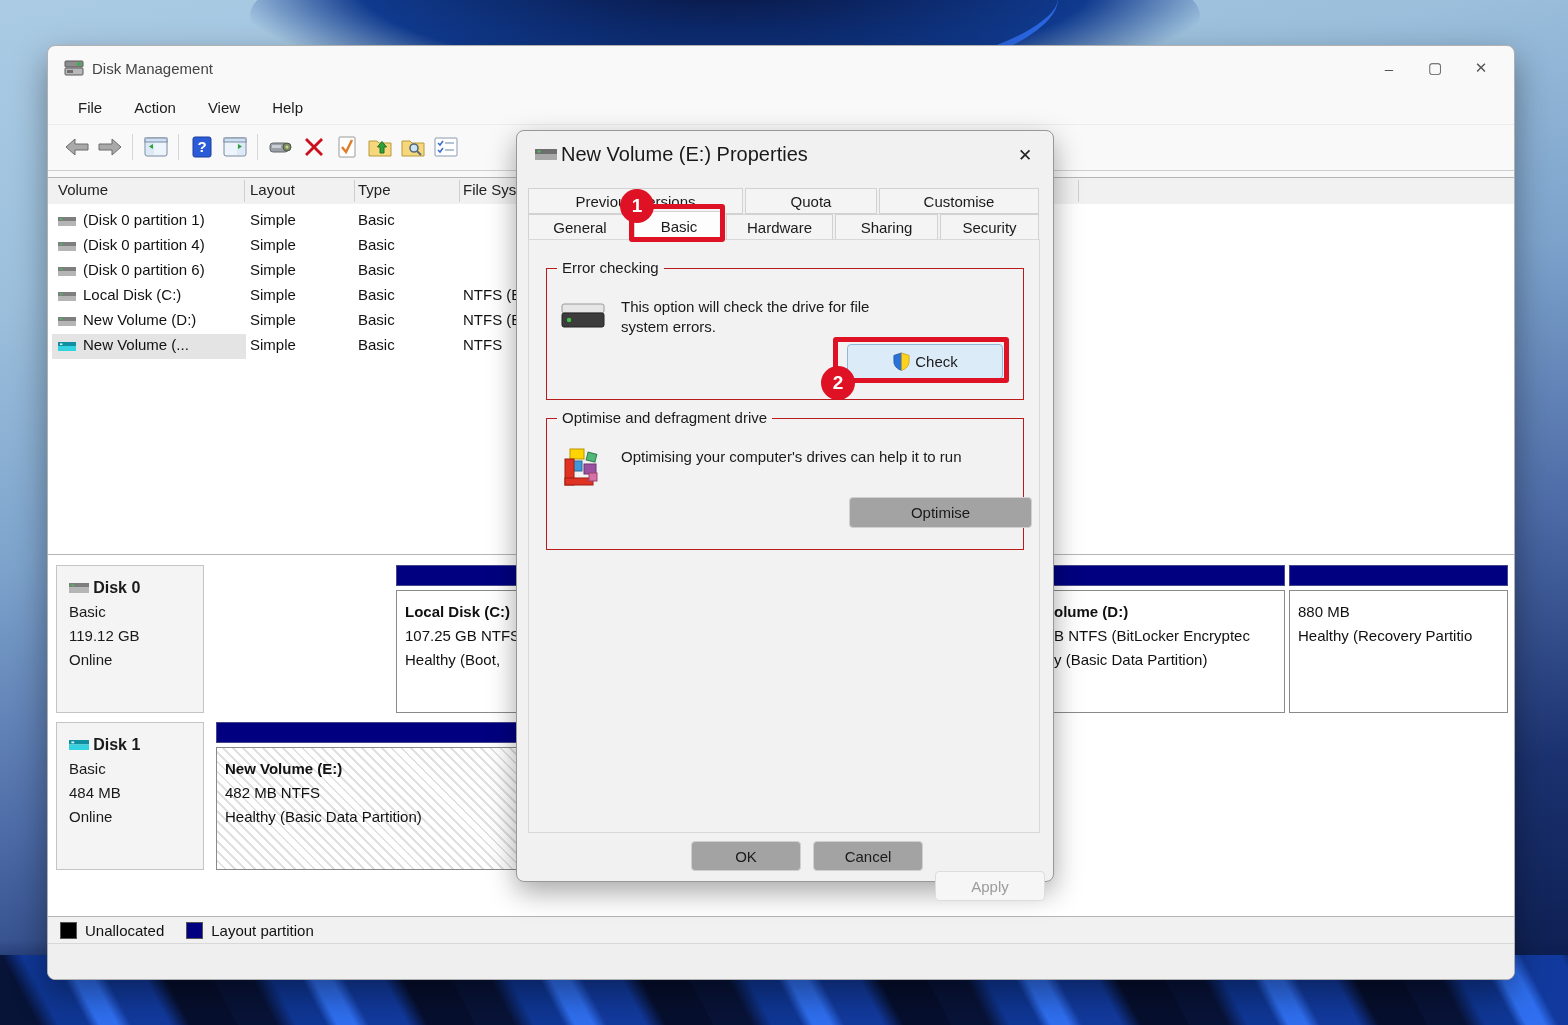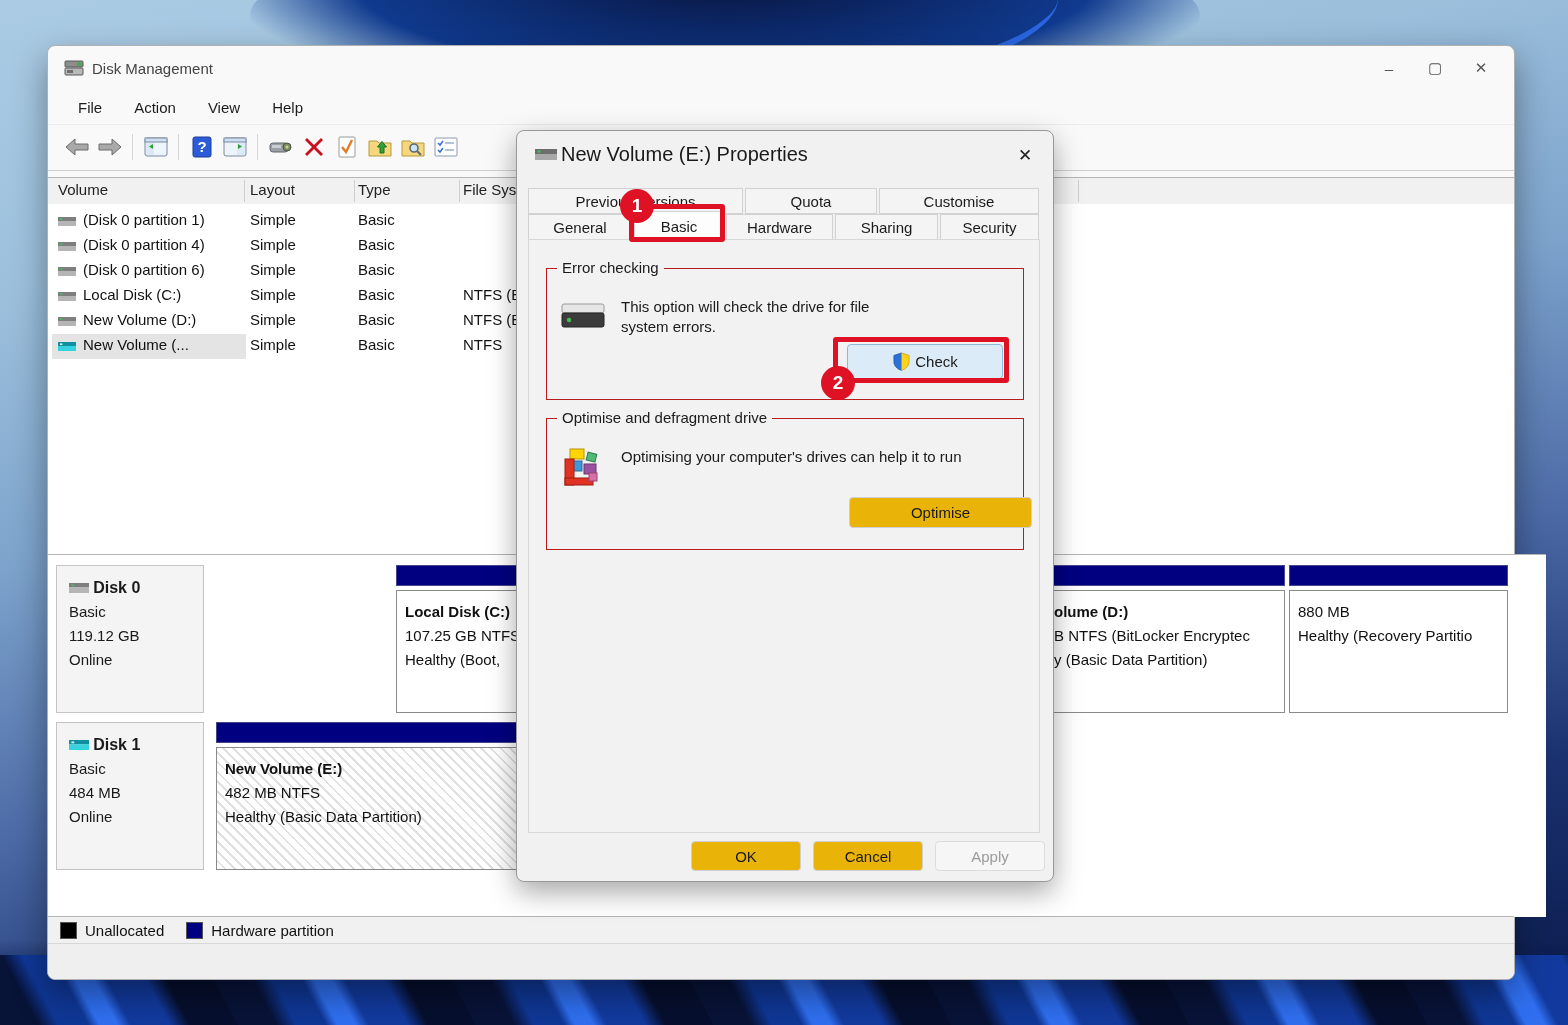--- a/index.html
+++ b/index.html
@@ -40,21 +40,21 @@
              border-top:1px solid #b5b5b5;border-bottom:1px solid #b5b5b5;font-size:15px;color:#222;}
   .vt-header .hsep{position:absolute;top:2px;bottom:2px;width:1px;background:#cfcfcf;}
   .vt-col{position:absolute;top:3px;white-space:nowrap;}
   .vt-list{left:0;top:158px;width:1466px;height:350px;background:#ffffff;overflow:hidden;}
   .vt-row{position:absolute;left:0;width:1466px;height:25px;font-size:15px;color:#111;}
   .vt-cell{position:absolute;top:2px;white-space:nowrap;}
   .row-hl{position:absolute;left:4px;top:0;width:194px;height:25px;background:#e4e4e4;}
   .vol-ic{display:inline-block;vertical-align:-1px;margin-right:7px;}
 
   
-  .graph{left:0;top:508px;width:1466px;height:362px;background:#ffffff;border-top:1px solid #b5b5b5;overflow:hidden;padding-left:32px;}
+  .graph{left:0;top:508px;width:1466px;height:362px;background:#ffffff;border-top:1px solid #b5b5b5;overflow:hidden;}
   .dinfo{position:absolute;left:8px;width:148px;height:148px;background:#f4f4f4;border:1px solid #c4c4c4;
          font-size:15px;color:#1a1a1a;padding:10px 0 0 12px;box-sizing:border-box;line-height:24px;}
   .dname{font-weight:bold;font-size:16px;}
   .pblock{position:absolute;height:148px;}
   .pbar{height:21px;background:#000080;border:1px solid #46468c;box-sizing:border-box;}
   .pbody{position:absolute;top:25px;left:0;right:0;bottom:0;background:#fff;border:1px solid #8a8a8a;
          padding:9px 0 0 8px;font-size:15px;line-height:24px;overflow:hidden;white-space:nowrap;color:#111;}
   .pbody.hatch{background:repeating-linear-gradient(45deg,#ffffff 0 5px,#e0e0e0 5px 7px);}
   .ptitle{font-weight:bold;}
 
@@ -72,21 +72,21 @@
   .dlg-title{margin-left:10px;font-size:20px;color:#1a1a1a;}
   .dlg-close{position:absolute;right:16px;top:12px;width:24px;height:24px;display:flex;align-items:center;
              justify-content:center;font-size:17px;color:#222;}
   .tab{position:absolute;height:26px;background:#f4f4f4;border:1px solid #d2d2d2;box-sizing:border-box;
        display:flex;align-items:center;justify-content:center;font-size:15px;color:#1a1a1a;}
   .tab.sel{background:#fdfdfd;border-bottom-color:#fdfdfd;z-index:2;}
   .tab-frame{left:11px;top:108px;width:512px;height:594px;border:1px solid #d8d8d8;background:#f2f2f2;box-sizing:border-box;}
   .group{position:absolute;border:1px solid #b91c1c;background:#f2f2f2;}
   .group-label{position:absolute;top:-10px;left:10px;background:#f2f2f2;padding:0 5px;font-size:15px;color:#1a1a1a;white-space:nowrap;}
   .desc{position:absolute;font-size:15px;line-height:20px;color:#1a1a1a;}
-  .btn{position:absolute;background:#eab308;border:1px solid #d0d0d0;border-radius:4px;font-size:15px;
+  .btn{position:absolute;background:#a3a3a3;border:1px solid #d0d0d0;border-radius:4px;font-size:15px;
        color:#1a1a1a;display:flex;align-items:center;justify-content:center;box-sizing:border-box;}
   .btn.blue{background:#dcebf8;border-color:#8fb8dc;}
   .btn.disabled{color:#9b9b9b;background:#f6f6f6;border-color:#dcdcdc;}
 
   
   .ann-rect{border:5px solid #de1125;border-radius:3px;z-index:40;box-sizing:border-box;}
   .ann-dot{width:34px;height:34px;border-radius:50%;background:#de1125;color:#fff;font-weight:bold;
            font-size:19px;display:flex;align-items:center;justify-content:center;z-index:41;}
 </style>
 </head>
@@ -335,21 +335,21 @@
           <div>482 MB NTFS</div>
           <div>Healthy (Basic Data Partition)</div>
         </div>
       </div>
     </div>
 
     <div class="abs legend">
       <span class="swatch" style="margin-left:12px;background:#000"></span>
       <span style="margin-left:8px">Unallocated</span>
       <span class="swatch" style="margin-left:22px;background:#000080"></span>
-      <span style="margin-left:8px">Hardware partition</span>
+      <span style="margin-left:8px">Layout partition</span>
     </div>
     <div class="abs footer"></div>
   </div>
 
   <div class="abs dlg">
 
     <div class="abs dlg-titlebar">
       <svg class="abs" style="left:18px;top:18px" width="22" height="11" viewBox="0 0 22 11">
         <rect x="0" y="0" width="22" height="5" fill="#6e6e6e"></rect>
           <rect x="0" y="5" width="22" height="6" fill="#a8a8a8"></rect>
@@ -409,21 +409,21 @@
         <span>Optimise</span>
       </div>
     </div>
 
     <div class="btn" style="left:174px;top:710px;width:110px;height:30px">
       <span>OK</span>
     </div>
     <div class="btn" style="left:296px;top:710px;width:110px;height:30px">
       <span>Cancel</span>
     </div>
-    <div class="btn disabled" style="left:418px;top:710px;width:110px;height:30px">
+    <div class="btn disabled" style="left:418px;top:740px;width:110px;height:30px">
       <span>Apply</span>
     </div>
   </div>
 
   <div class="abs ann-rect" style="left:629px;top:204px;width:96px;height:38px"></div>
   <div class="abs ann-dot" style="left:620px;top:189px">1</div>
   <div class="abs ann-rect" style="left:833px;top:337px;width:176px;height:46px"></div>
   <div class="abs ann-dot" style="left:821px;top:366px">2</div>
 
 </div>

